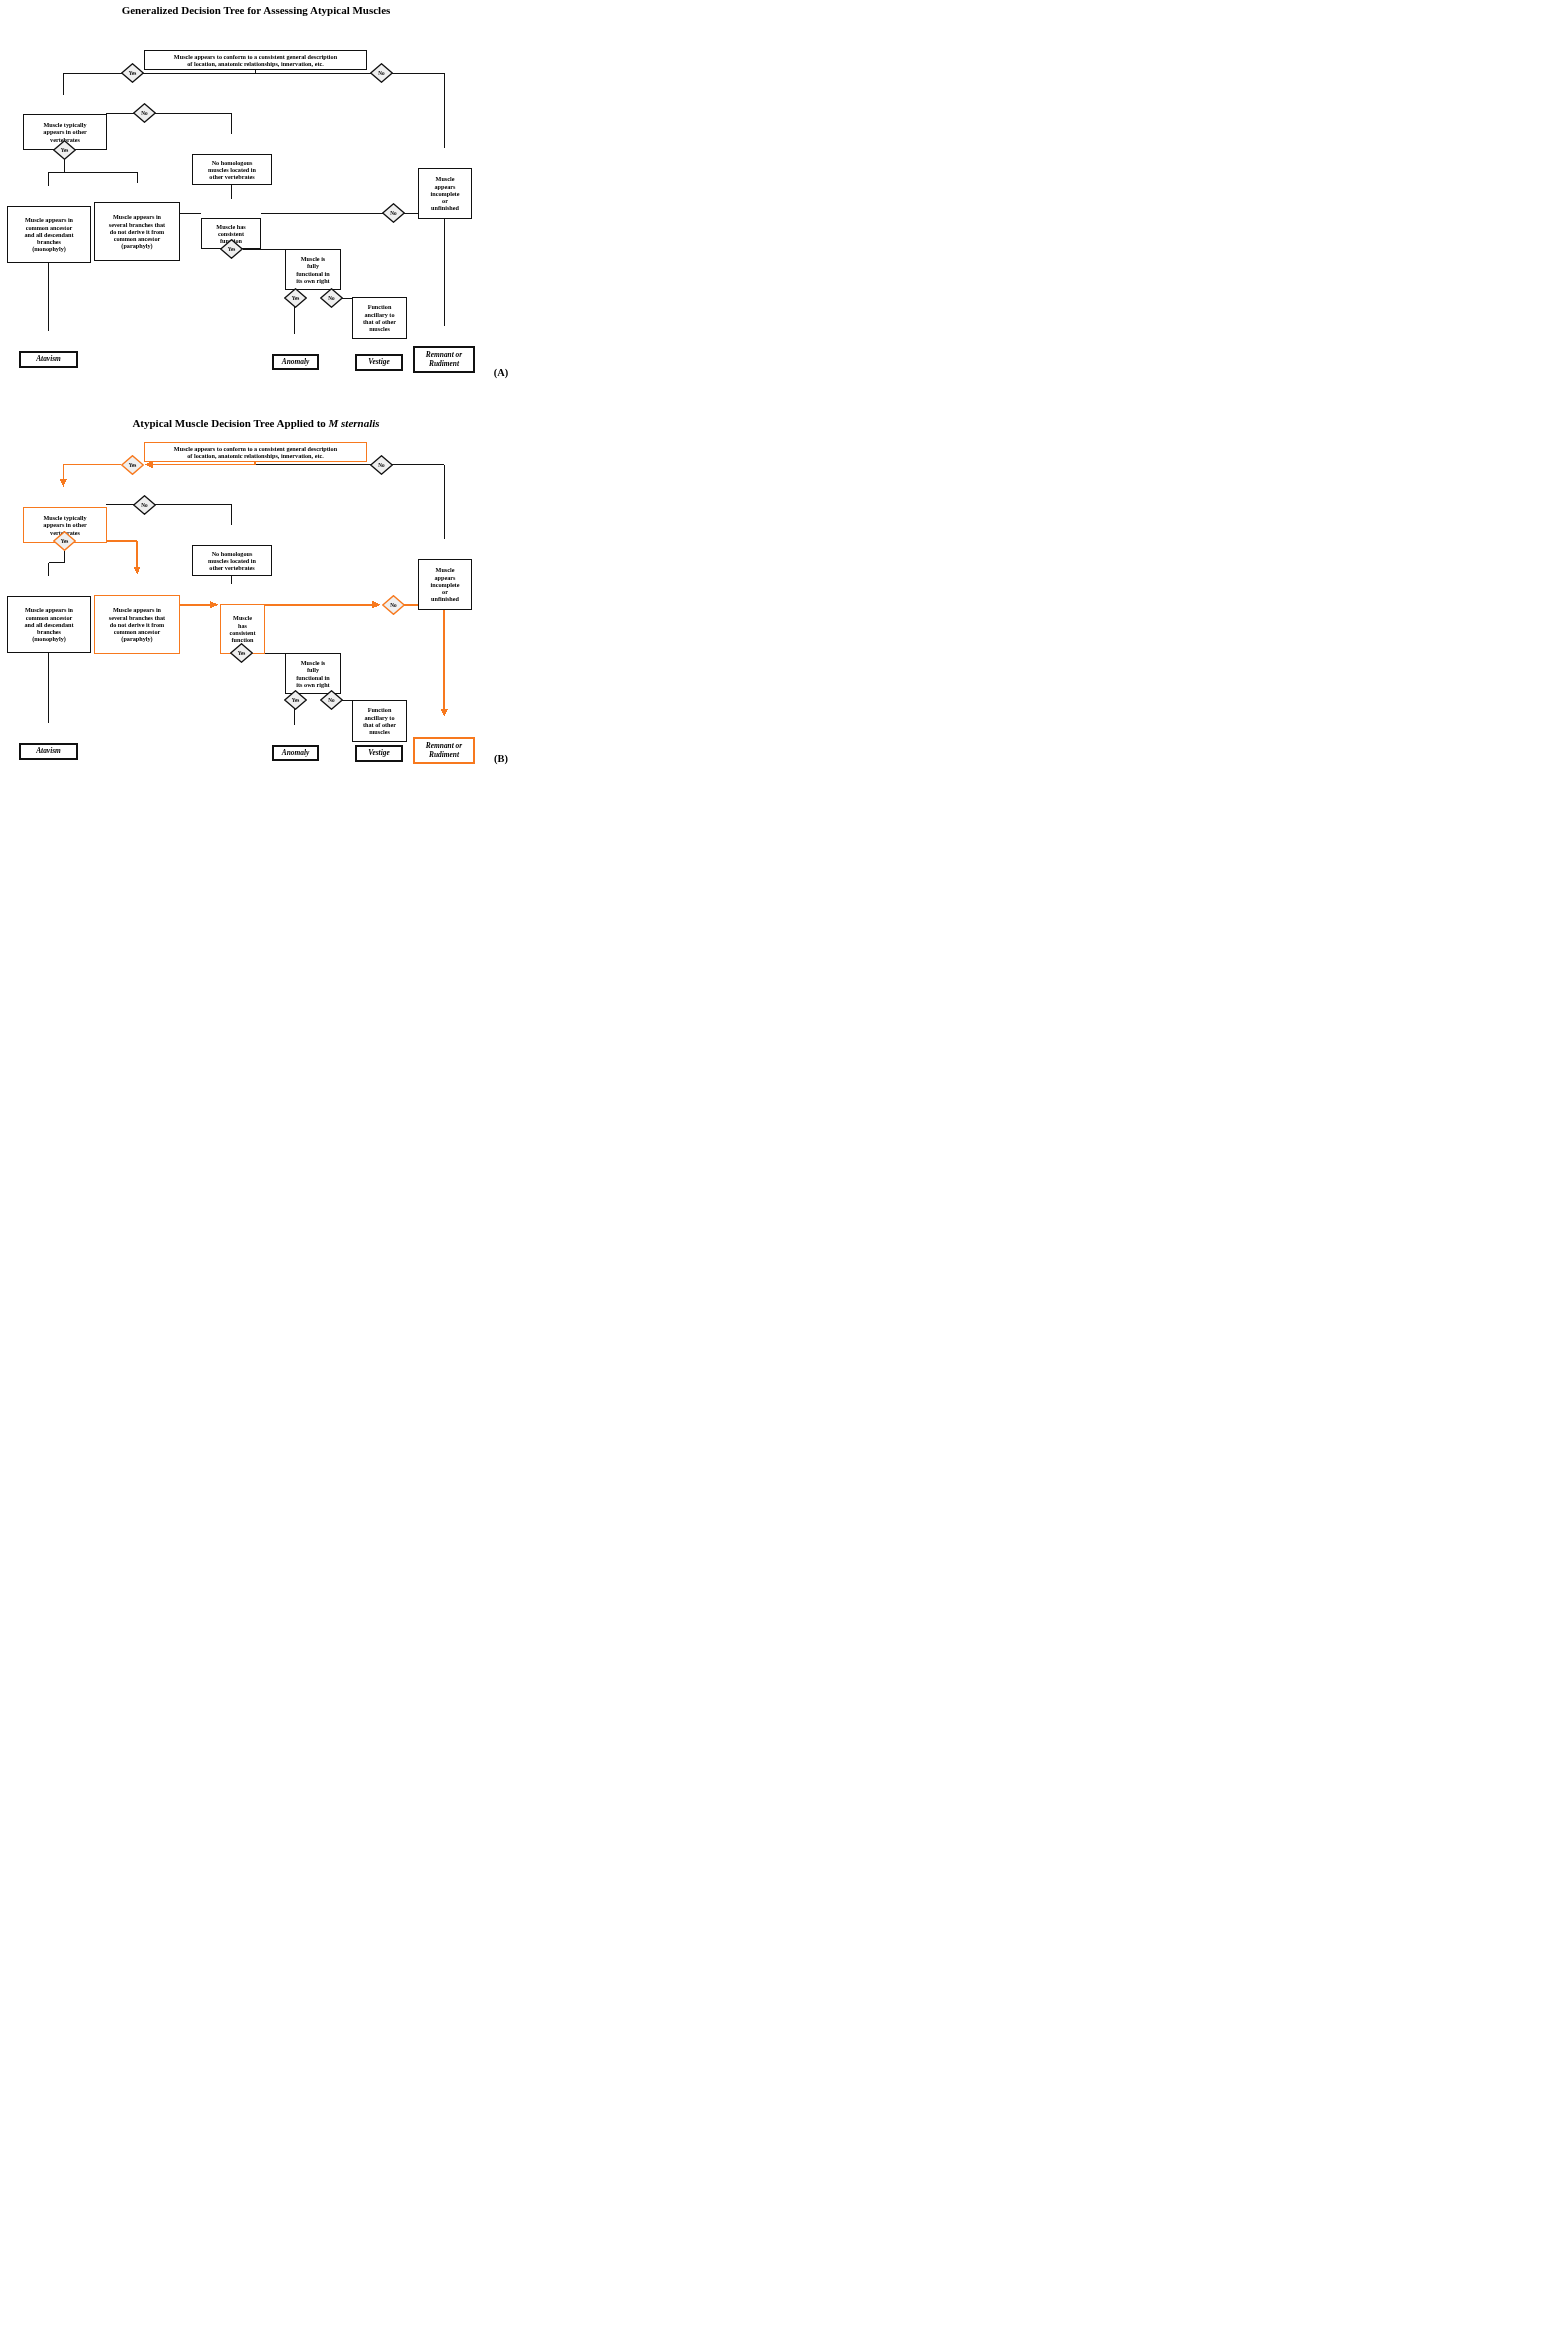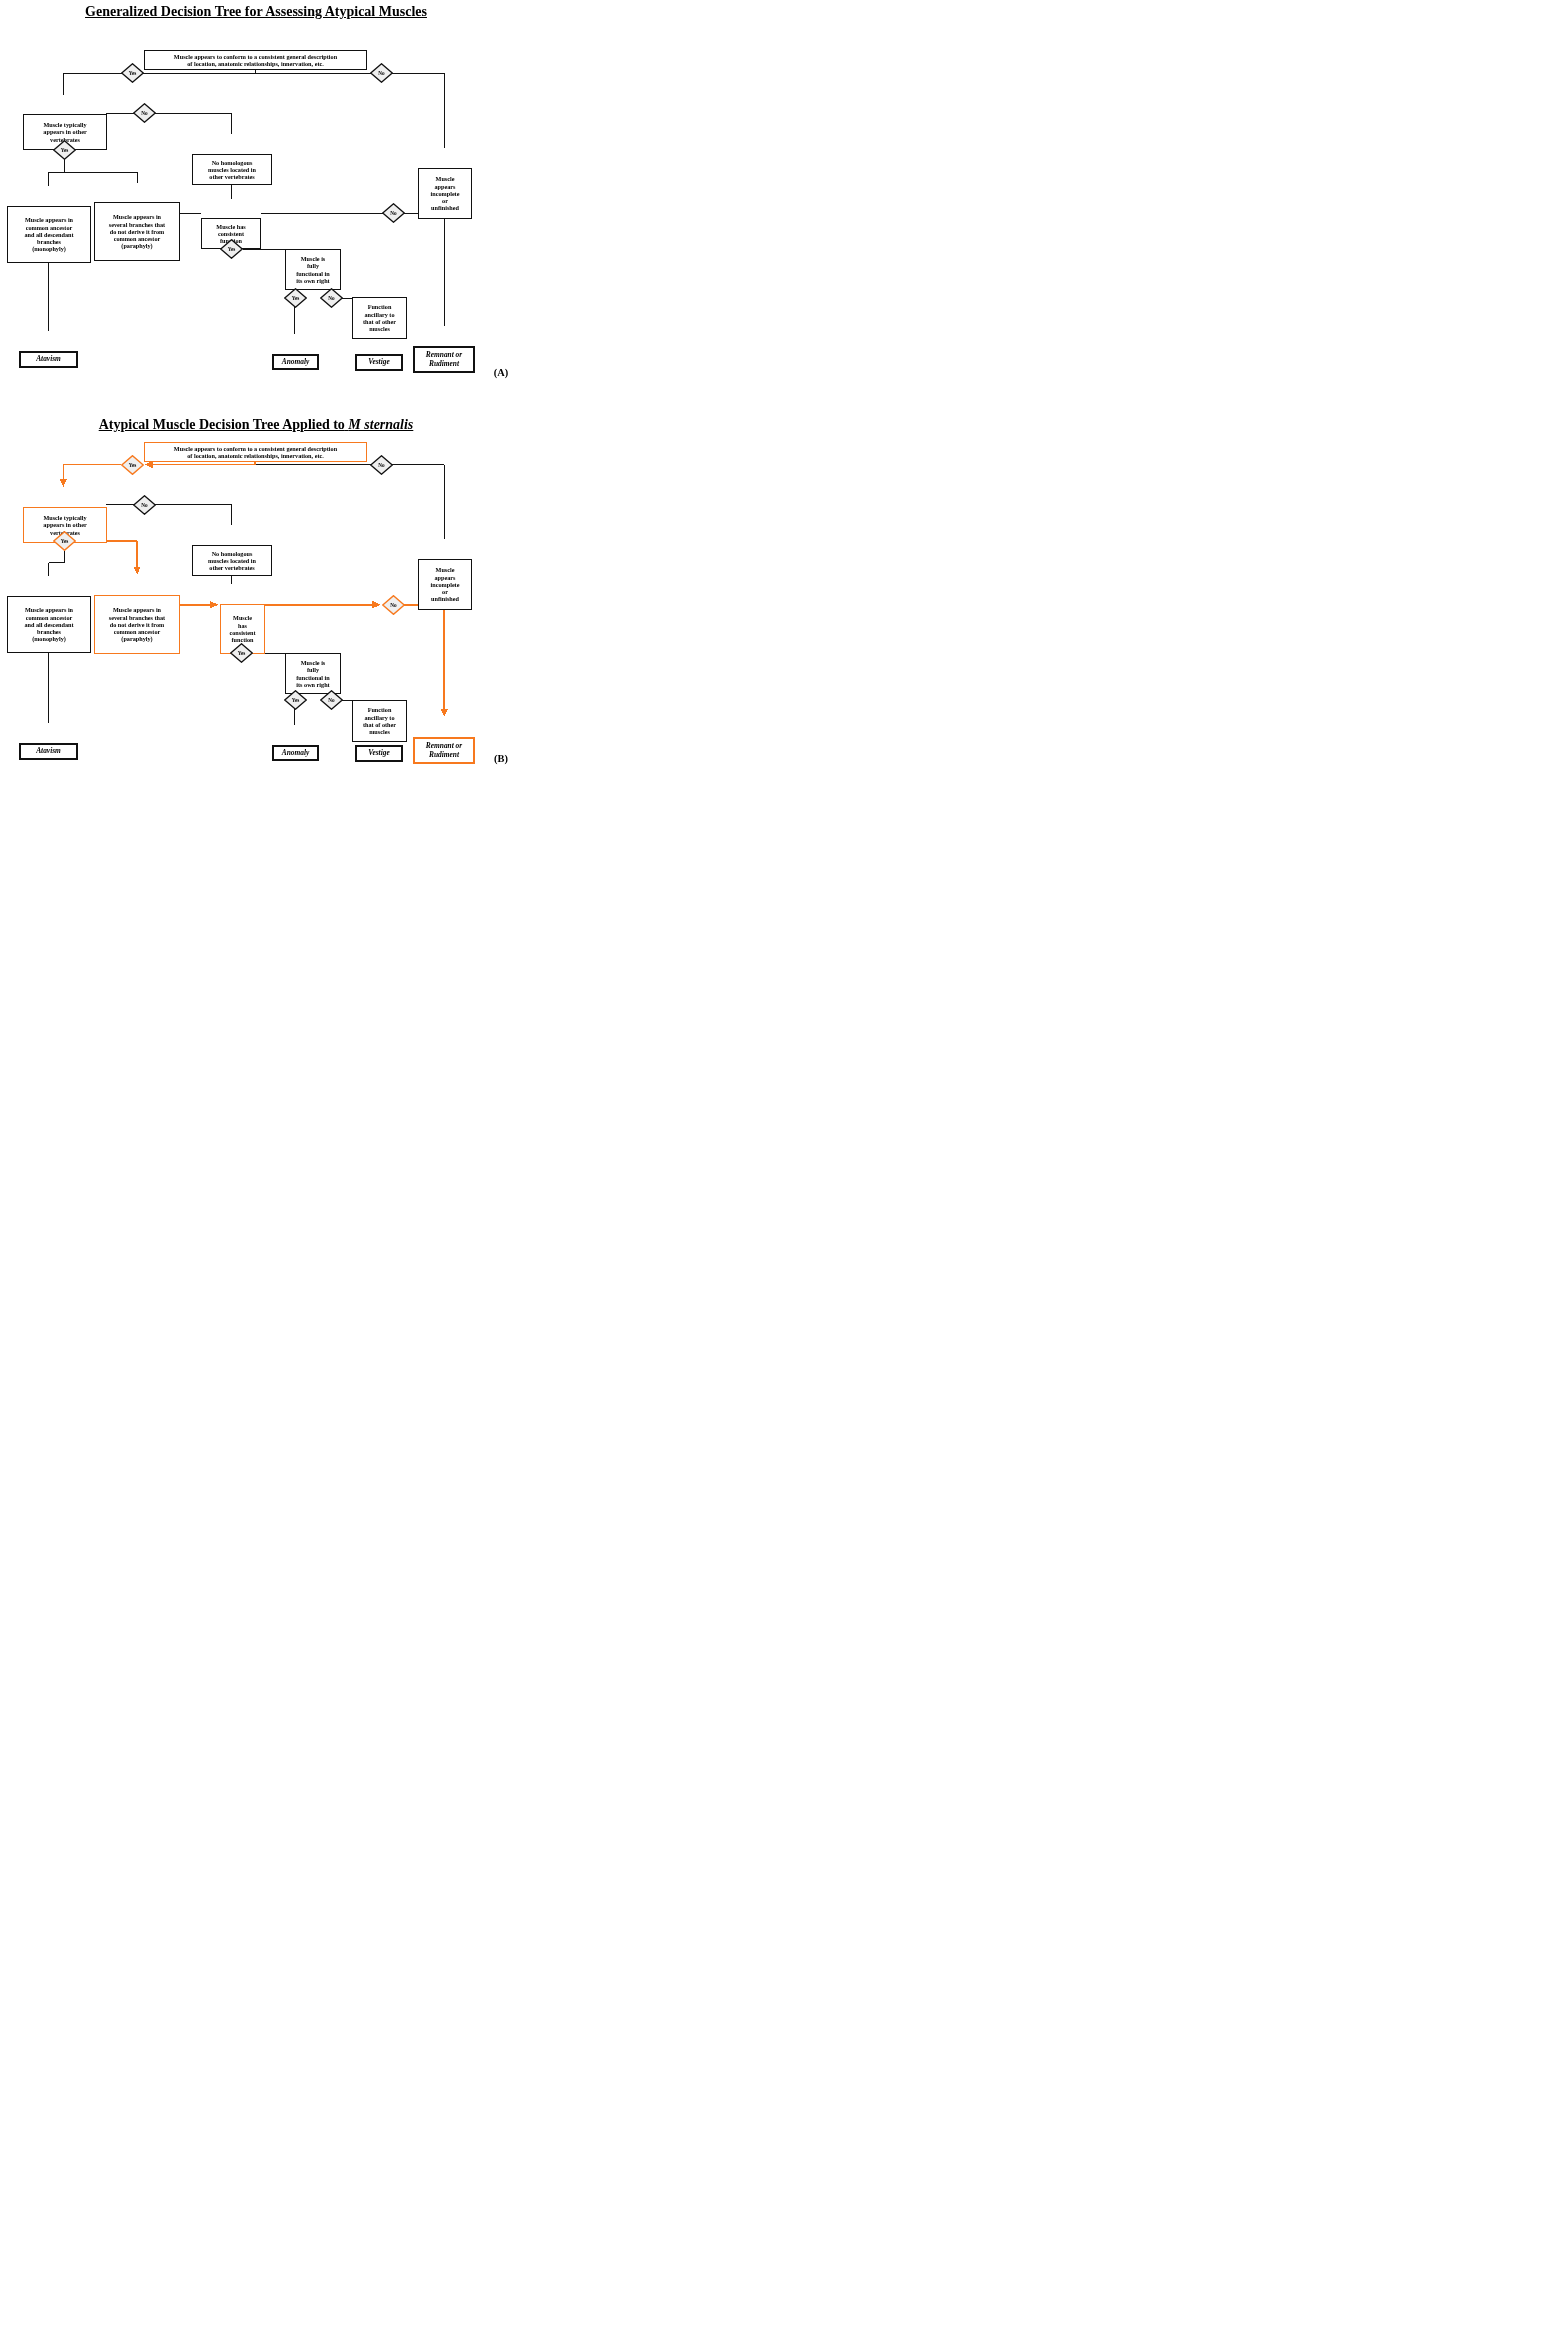--- a/index.html
+++ b/index.html
@@ -17,21 +17,21 @@
         font-weight:bold;font-size:6.2px;line-height:1.18;color:#000;
         padding:1px 7px;white-space:pre-line;margin-top:20px;}
   .onode{border-color:var(--highlight-orange,#f7791e);border-width:1.5px;}
   .term{border-width:2.2px;font-style:italic;font-size:7.4px;}
   .term.onode{border-color:var(--highlight-orange,#f7791e);}
   .diamond{position:absolute;width:23px;height:20px;}
   .diamond svg{position:absolute;left:0;top:0;width:100%;height:100%;}
   .dlabel{position:absolute;inset:0;display:flex;align-items:center;justify-content:center;
           font-weight:bold;font-size:5.2px;color:#000;}
   .dtitle{position:absolute;left:0;width:512px;text-align:center;
-          font-weight:bold;font-size:14px;color:#000;text-decoration:underline;}
+          font-weight:bold;font-size:11px;color:#000;}
   .it{font-style:italic;}
   .corner{position:absolute;left:483px;width:36px;text-align:center;
           font-weight:bold;font-size:10.4px;color:#000;}
 </style>
 </head>
 <body>
 
 <div class="page">
 
   <svg class="wires" width="521" height="781" viewBox="0 0 1052 1575" shape-rendering="crispEdges">

